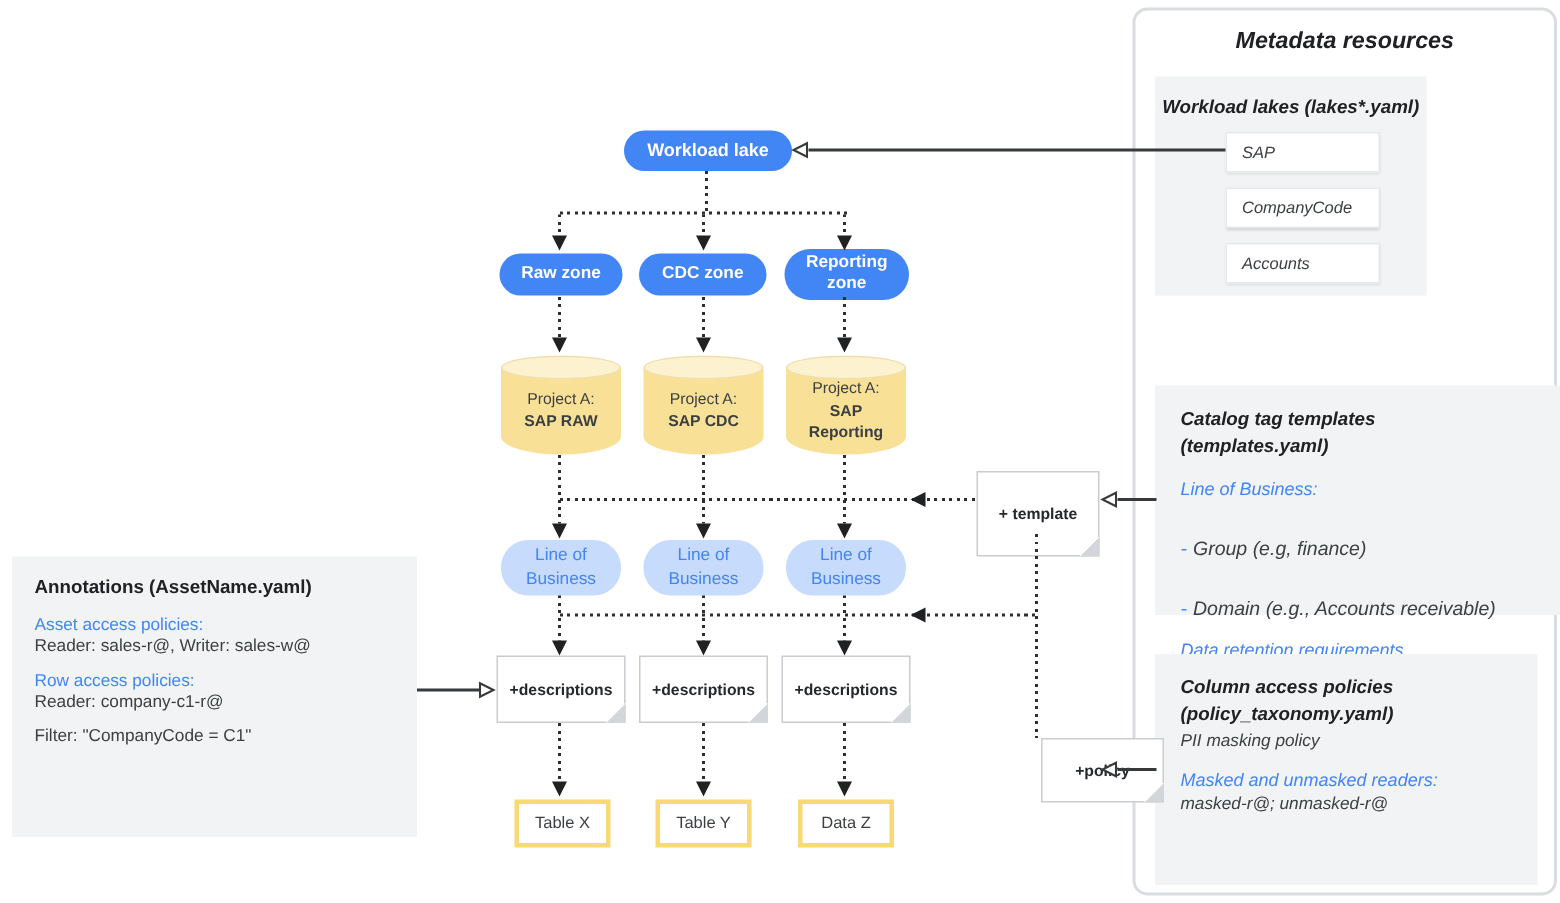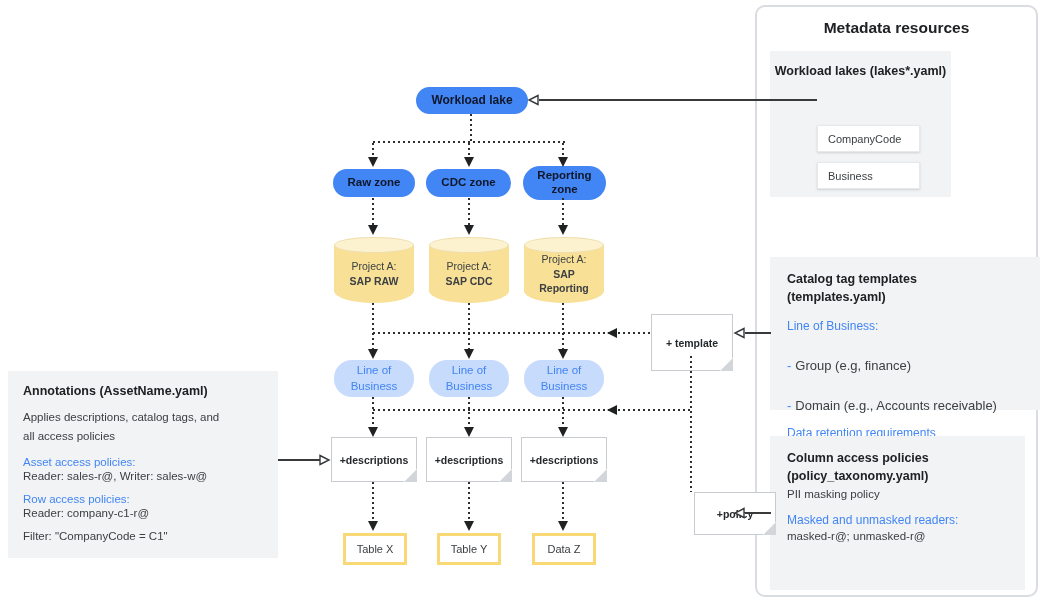--- a/index.html
+++ b/index.html
@@ -4,21 +4,21 @@
 <style>
   html,body { margin:0; padding:0; background:#fff; }
   .stage {
     position:relative; width:1040px; height:602px; background:#fff;
     font-family:"Liberation Sans", sans-serif; color:#3C4043; overflow:hidden;
   }
   .stage * { box-sizing:border-box; }
 
   
   .pill {
-    position:absolute; background:#4285F4; color:#0f172a; border-radius:16px;
+    position:absolute; background:#4285F4; color:#ffffff; border-radius:16px;
     display:flex; align-items:center; justify-content:center; text-align:center;
     font-size:11.5px; font-weight:bold; line-height:1.18; padding:0 8px;
   }
   
   .lob {
     position:absolute; background:#C7DBFC; color:#4285F4; border-radius:18px;
     display:flex; align-items:center; justify-content:center; text-align:center;
     font-size:11.5px; line-height:1.35; width:80px; height:37px; padding:0 10px;
   }
   
@@ -67,21 +67,21 @@
         border-top:10px solid #1f2123; }
   .al { position:absolute; width:0; height:0;
         border-top:5px solid transparent; border-bottom:5px solid transparent;
         border-right:10px solid #1f2123; }
   .sl { position:absolute; height:2px; background:#37393b; }
   .ho { position:absolute; width:12px; height:12px; }
 
   
   .metadata-panel {
     position:absolute; left:755px; top:5px; width:283px; height:592px;
-    background:#fff; border:2px solid #D9DCE0; border-radius:10px;
+    background:#fff; border:2px solid #D9DCE0; border-radius:10px;font-style:italic;
   }
   .panel-title {
     position:absolute; top:12px; left:0; right:0; text-align:center;
     font-weight:bold; font-size:15.5px; color:#202124;
   }
   .graybox { position:absolute; background:#F1F3F4; }
   .gtitle-c { margin-top:13px; text-align:center; font-weight:bold; font-size:12.5px; color:#202124; }
   .gtitle-l { font-weight:bold; font-size:12.5px; color:#202124; line-height:1.45; }
   .lake-card {
     position:absolute; left:47px; width:103px; height:27px; background:#fff;
@@ -108,38 +108,35 @@
   .annotations-panel .gval { margin-top:2px; }
   .filter-line { font-size:11.5px; margin-top:11px; color:#3C4043; }
 </style>
 </head>
 <body>
 
 <div class="stage">
 
   <div class="annotations-panel">
     <div class="gtitle-l">Annotations (AssetName.yaml)</div>
-    <div class="desc-block">
-      <div class="desc-line">Applies descriptions, catalog tags, and</div>
-      <div class="desc-line">all access policies</div>
-    </div>
     <div class="bluehead">Asset access policies:</div>
     <div class="gval">Reader: sales-r@, Writer: sales-w@</div>
     <div class="bluehead">Row access policies:</div>
     <div class="gval">Reader: company-c1-r@</div>
     <div class="filter-line">Filter: "CompanyCode = C1"</div>
   </div>
 
   <div class="metadata-panel">
     <div class="panel-title">Metadata resources</div>
 
     <div class="graybox" id="lakes-box">
       <div class="gtitle-c">Workload lakes (lakes*.yaml)</div>
+      <div class="lake-card" style="top:37px">SAP</div>
       <div class="lake-card" style="top:74px">CompanyCode</div>
-      <div class="lake-card" style="top:111px">Business</div>
+      <div class="lake-card" style="top:111px">Accounts</div>
     </div>
 
     <div class="graybox" id="catalog-box">
       <div class="gtitle-l">Catalog tag templates</div>
       <div class="gtitle-l">(templates.yaml)</div>
       <div class="bluehead">Line of Business:</div>
       <div class="bullet"><span class="dash">-</span><span>Group (e.g, finance)</span></div>
       <div class="bullet"><span class="dash">-</span><span>Domain (e.g., Accounts receivable)</span></div>
       <div class="bluehead">Data retention requirements</div>
     </div>

